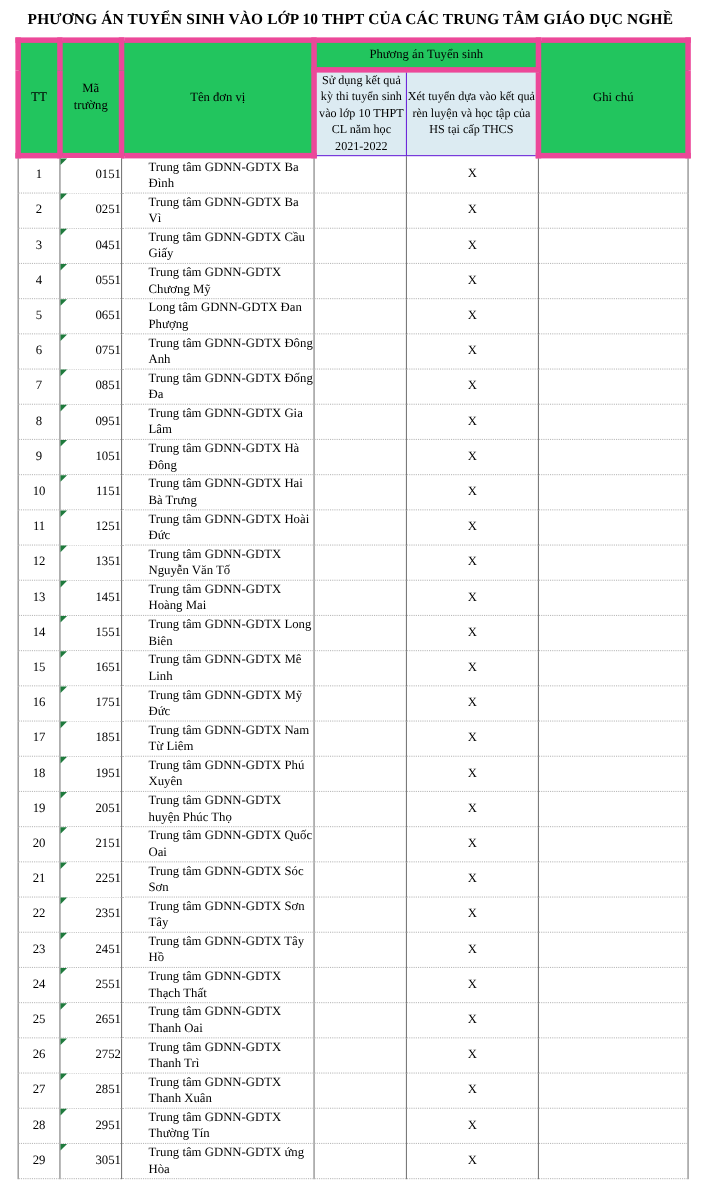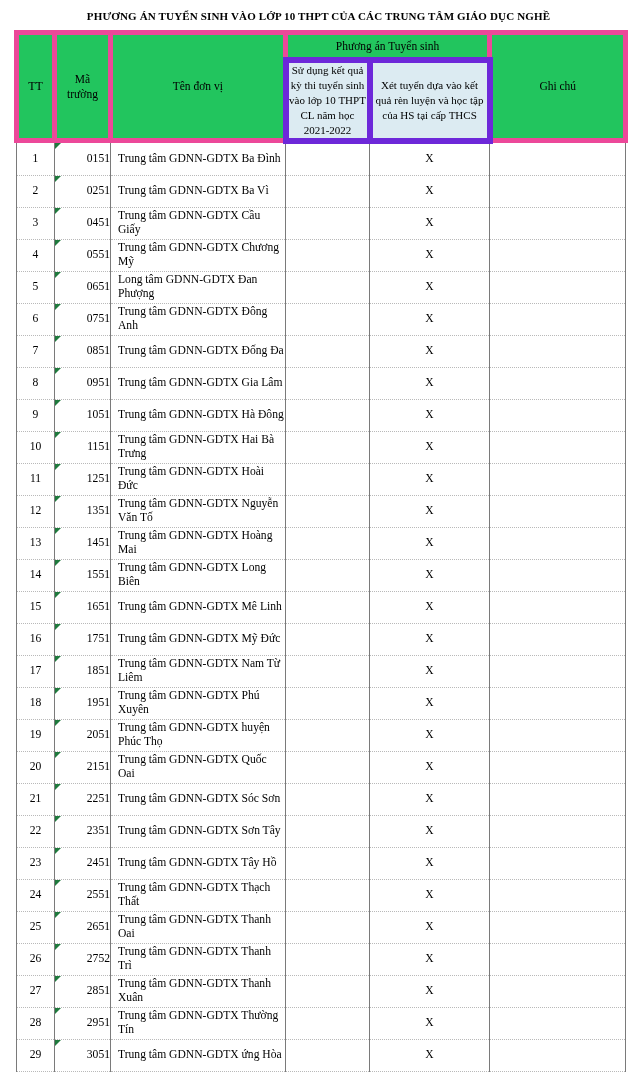--- a/index.html
+++ b/index.html
@@ -20,21 +20,21 @@
     height: 1079px;
     position: relative;
     box-sizing: border-box;
     padding: 0 14px;
   }
 
   
   .doc-title {
     text-align: center;
     font-weight: bold;
-    font-size: 11px;
+    font-size: 14px;
     line-height: 1.38;
     letter-spacing: 0.15px;
     padding-top: 9px;
     padding-bottom: 6px;
     padding-left: 6px;
     padding-right: 6px;
   }
   .doc-title .line { display: block; white-space: nowrap; }
   .doc-title .line2 { letter-spacing: 0.2px; }
 
@@ -61,21 +61,21 @@
     font-size: 11.5px;
     line-height: 1.32;
     border: 5px solid #ec4899;
   }
   .hdr-sub {
     background: #dcebf2;
     text-align: center;
     font-weight: normal;
     font-size: 11px;
     line-height: 1.36;
-    border: 6px solid #6d28d9;
+    border: 1px solid #6d28d9;
     padding: 2px 3px;
   }
 
   .col-tt    { width: 38px; }
   .col-ma    { width: 56px; }
   .col-ten   { width: 175px; }
   .col-sud   { width: 84px; }
   .col-xet   { width: 120px; }
   .col-ghi   { width: 136px; }
 
@@ -85,21 +85,21 @@
     font-size: 11.6px;
     line-height: 1.25;
     border-left: 1px solid #7a7a7a;
     border-right: 1px solid #7a7a7a;
     border-top: 1px dotted #b9b9b9;
     border-bottom: 1px dotted #b9b9b9;
     background: #ffffff;
   }
   .cell.tt  { text-align: center; }
   .cell.ma  { text-align: right; position: relative; }
-  .cell.ten { text-align: left; padding-left: 7px; }
+  .cell.ten { text-align: left; padding-left: 24px; }
   .cell.sud { }
   .cell.xet { text-align: center; }
   .cell.ghi { }
 
   
   .tri {
     position: absolute;
     top: 0px;
     left: 0px;
     width: 0;

